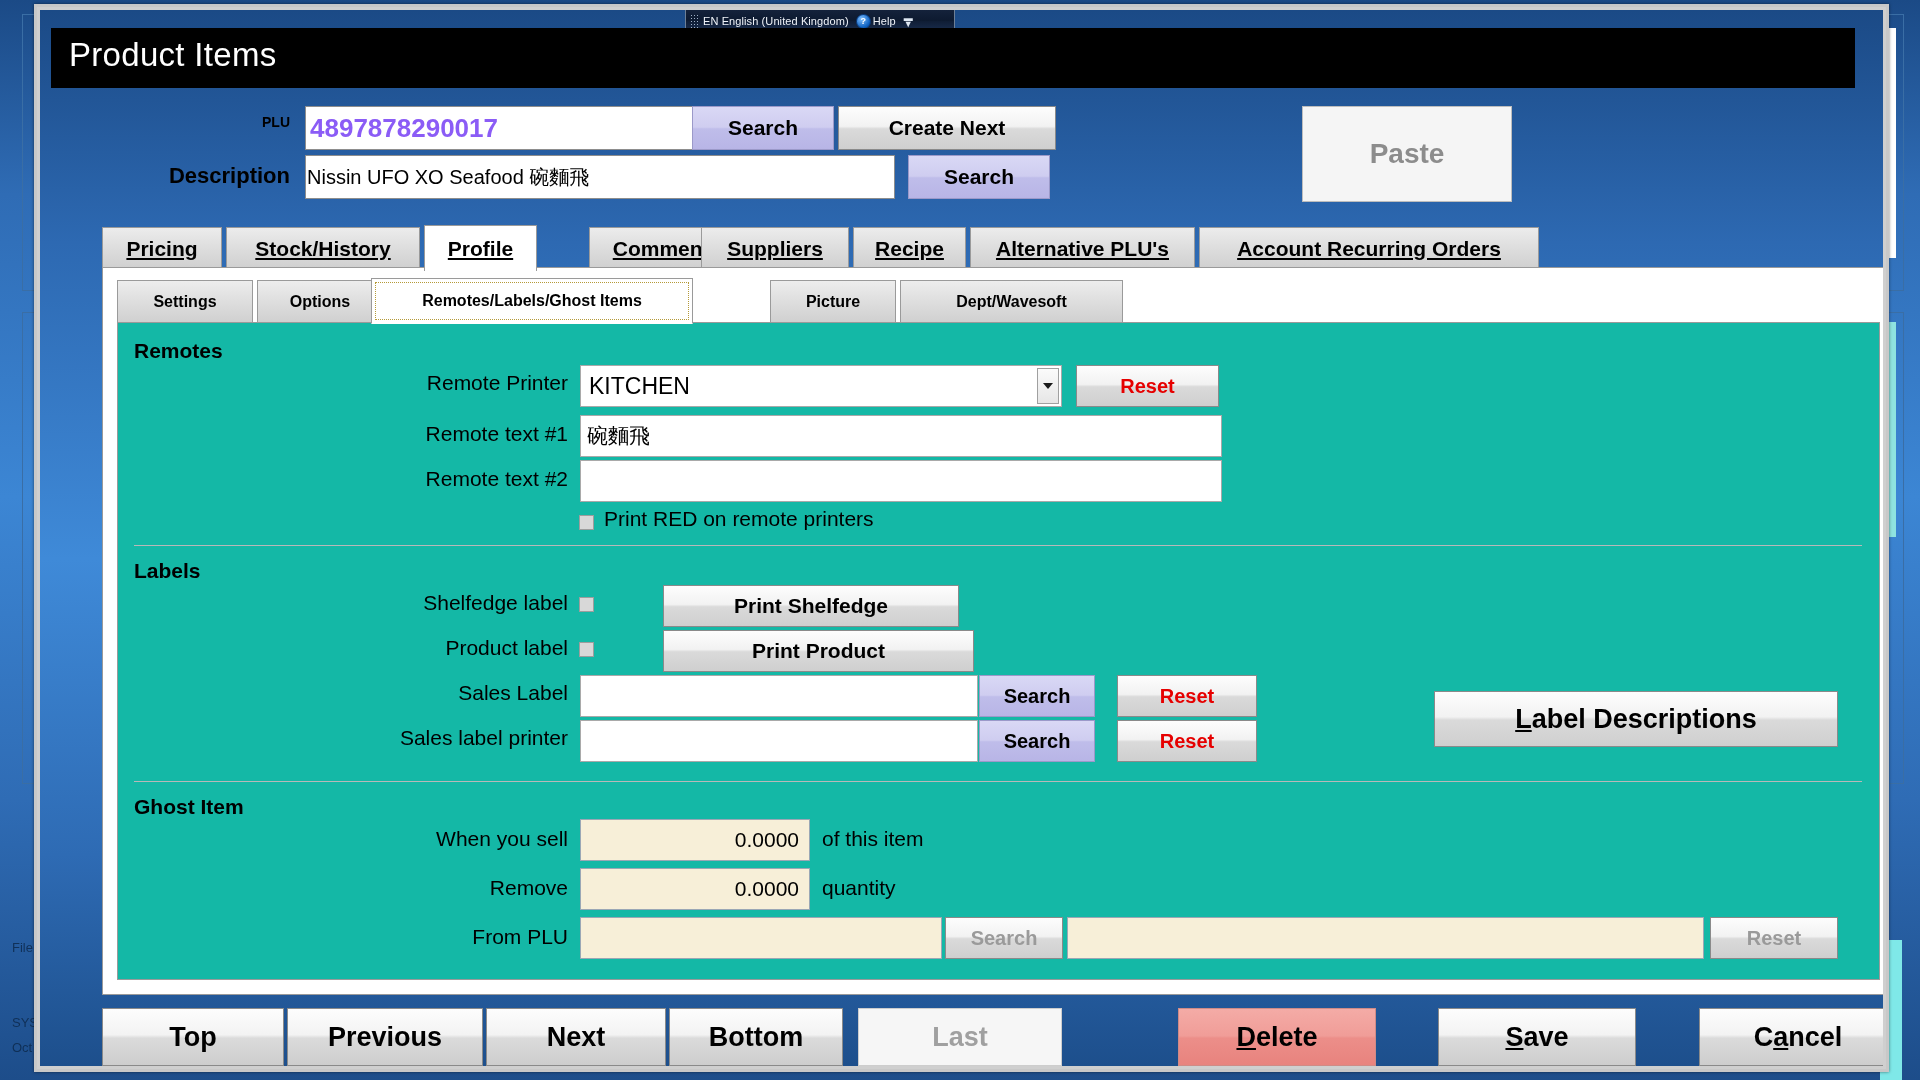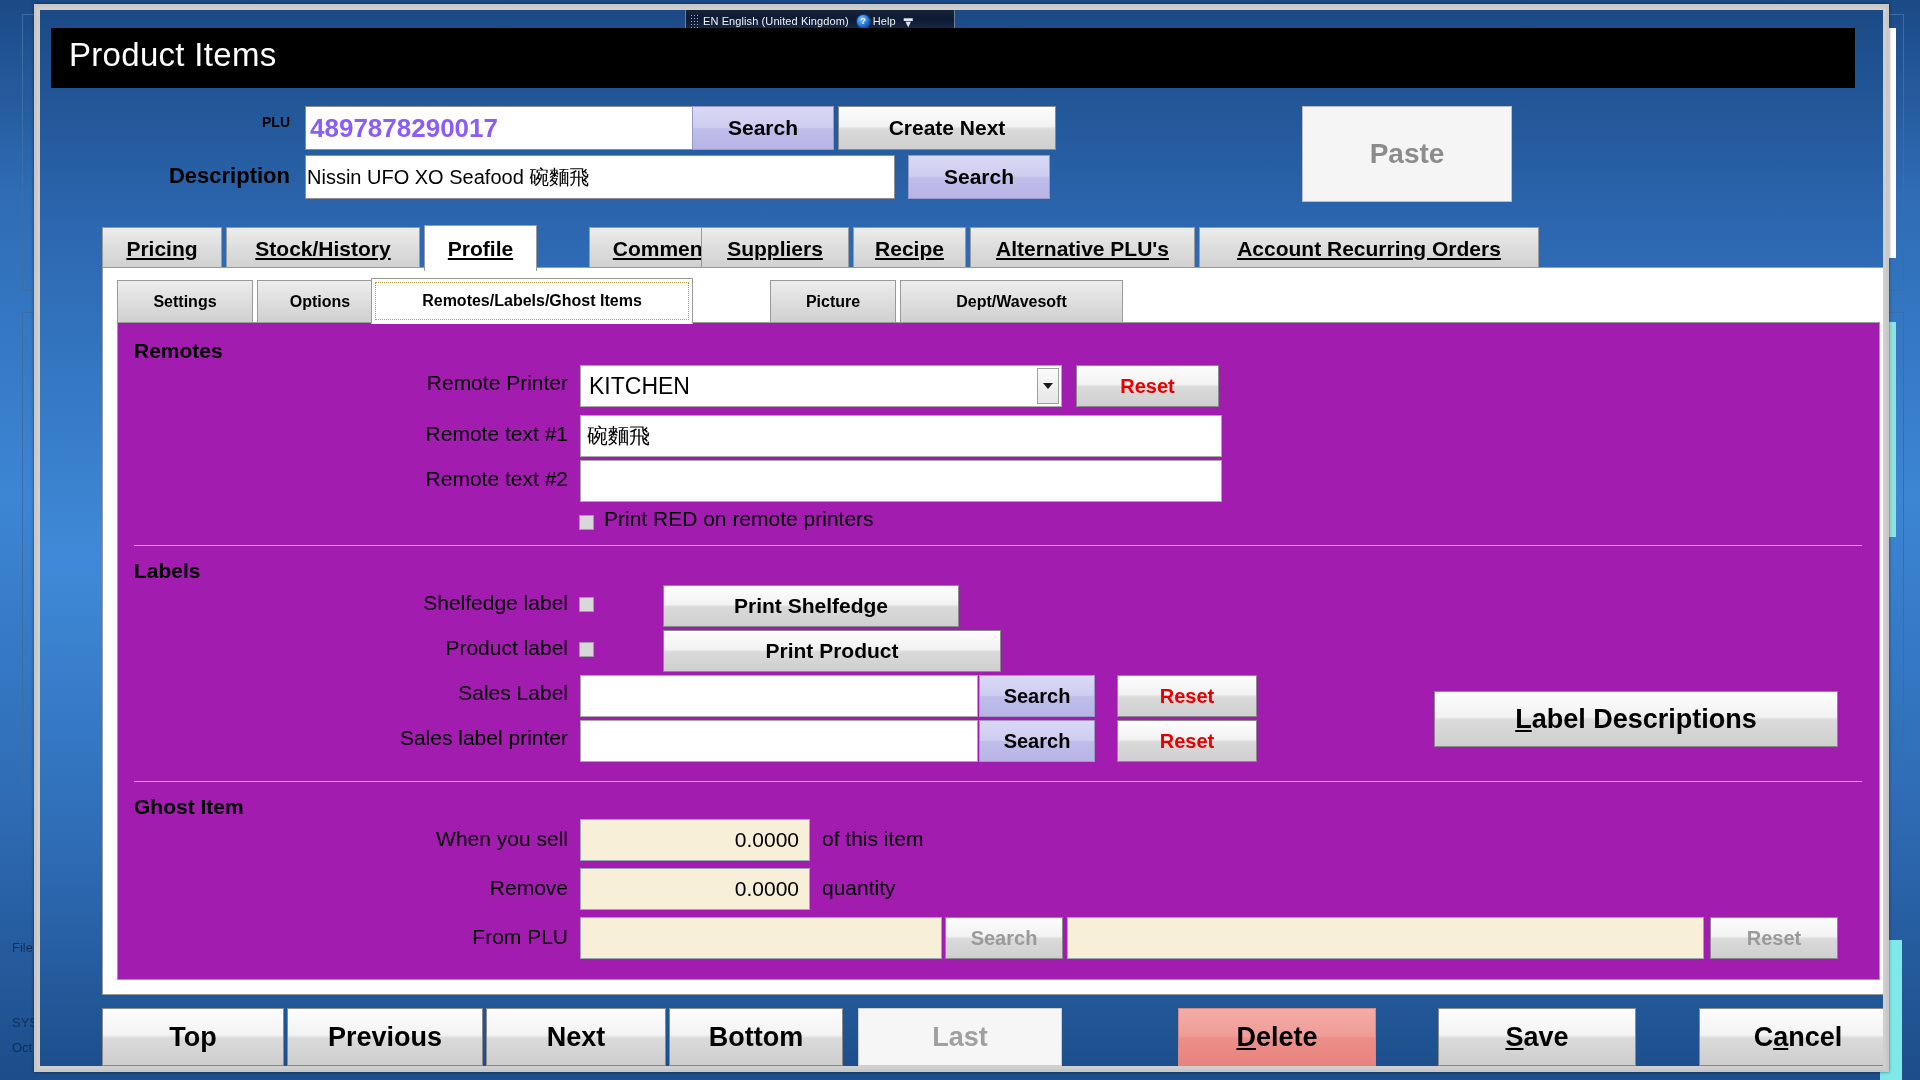--- a/index.html
+++ b/index.html
@@ -81,21 +81,21 @@
   
   #subtabs{position:absolute;left:14px;top:10px;height:44px;}
   .stab{position:absolute;top:2px;height:42px;box-sizing:border-box;
     border:1px solid #9a9a9a;border-bottom:none;
     background:linear-gradient(180deg,#ededed 0%,#e1e1e1 40%,#d0d0d0 100%);
     display:flex;align-items:center;justify-content:center;
     font-size:16px;font-weight:bold;color:#000;}
   .stab.active{background:#fff;top:0;height:46px;border:1px solid #9a9a9a;border-bottom:1px solid #fff;z-index:6;}
   .stab.active .focusring{position:absolute;inset:3px;border:1px dotted #b59a38;}
   #subpanel{position:absolute;left:14px;top:54px;width:1763px;height:658px;
-    background:#a21caf;border:1px solid #9a9a9a;box-sizing:border-box;}
+    background:#14b8a6;border:1px solid #9a9a9a;box-sizing:border-box;}
   
   .sect-title{position:absolute;font-size:21px;font-weight:bold;color:#000;}
   .divider{position:absolute;height:1px;background:#b8b8b8;}
   .flabel{position:absolute;text-align:right;font-size:21px;color:#000;}
   .field{position:absolute;box-sizing:border-box;background:#fff;border:1px solid #a9a9a9;
     display:flex;align-items:center;font-size:21px;color:#000;padding-left:6px;}
   .field.cream{background:#f7efd8;border:1px solid #9aa7b5;}
   .field.cream.right{justify-content:flex-end;padding-right:10px;}
   .combo{position:absolute;box-sizing:border-box;background:#fff;border:1px solid #a9a9a9;
     display:flex;align-items:center;font-size:23px;color:#000;padding-left:8px;}
@@ -220,21 +220,21 @@
         <div class="divider" style="left:16px;top:222px;width:1728px;"></div>
 
         <div class="sect-title" style="left:16px;top:236px;">Labels</div>
 
         <div class="flabel" style="left:180px;top:268px;width:270px;">Shelfedge label</div>
         <span class="cbox" style="left:461px;top:274px;"></span>
         <div class="btn" style="left:545px;top:262px;width:296px;height:42px;font-size:21px;">Print Shelfedge</div>
 
         <div class="flabel" style="left:180px;top:313px;width:270px;">Product label</div>
         <span class="cbox" style="left:461px;top:319px;"></span>
-        <div class="btn" style="left:545px;top:307px;width:338px;height:42px;font-size:21px;">Print Product</div>
+        <div class="btn" style="left:545px;top:307px;width:311px;height:42px;font-size:21px;">Print Product</div>
 
         <div class="flabel" style="left:180px;top:358px;width:270px;">Sales Label</div>
         <div class="field" style="left:462px;top:352px;width:398px;height:42px;"></div>
         <div class="btn purple" style="left:861px;top:352px;width:116px;height:42px;font-size:20px;">Search</div>
         <div class="btn" style="left:999px;top:352px;width:140px;height:42px;font-size:20px;">
           <span class="redtxt">Reset</span>
         </div>
 
         <div class="flabel" style="left:120px;top:403px;width:330px;">Sales label printer</div>
         <div class="field" style="left:462px;top:397px;width:398px;height:42px;"></div>

